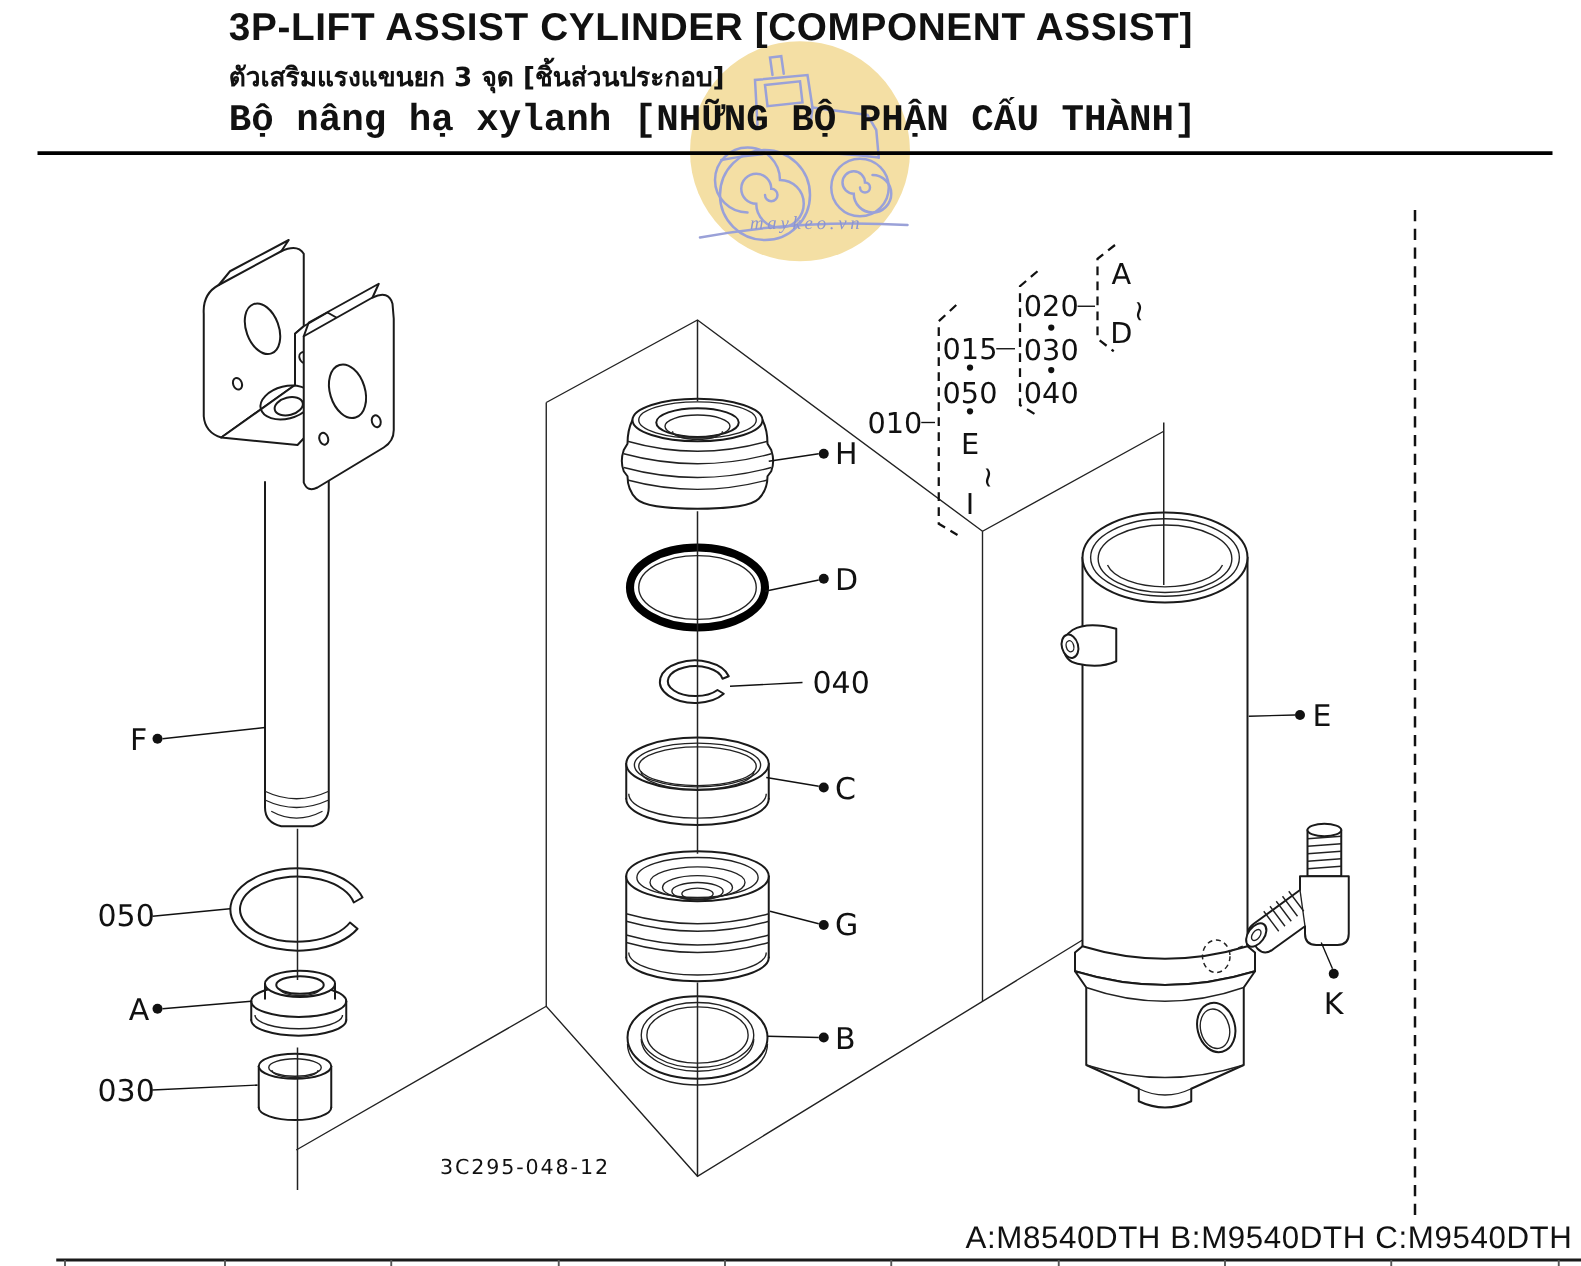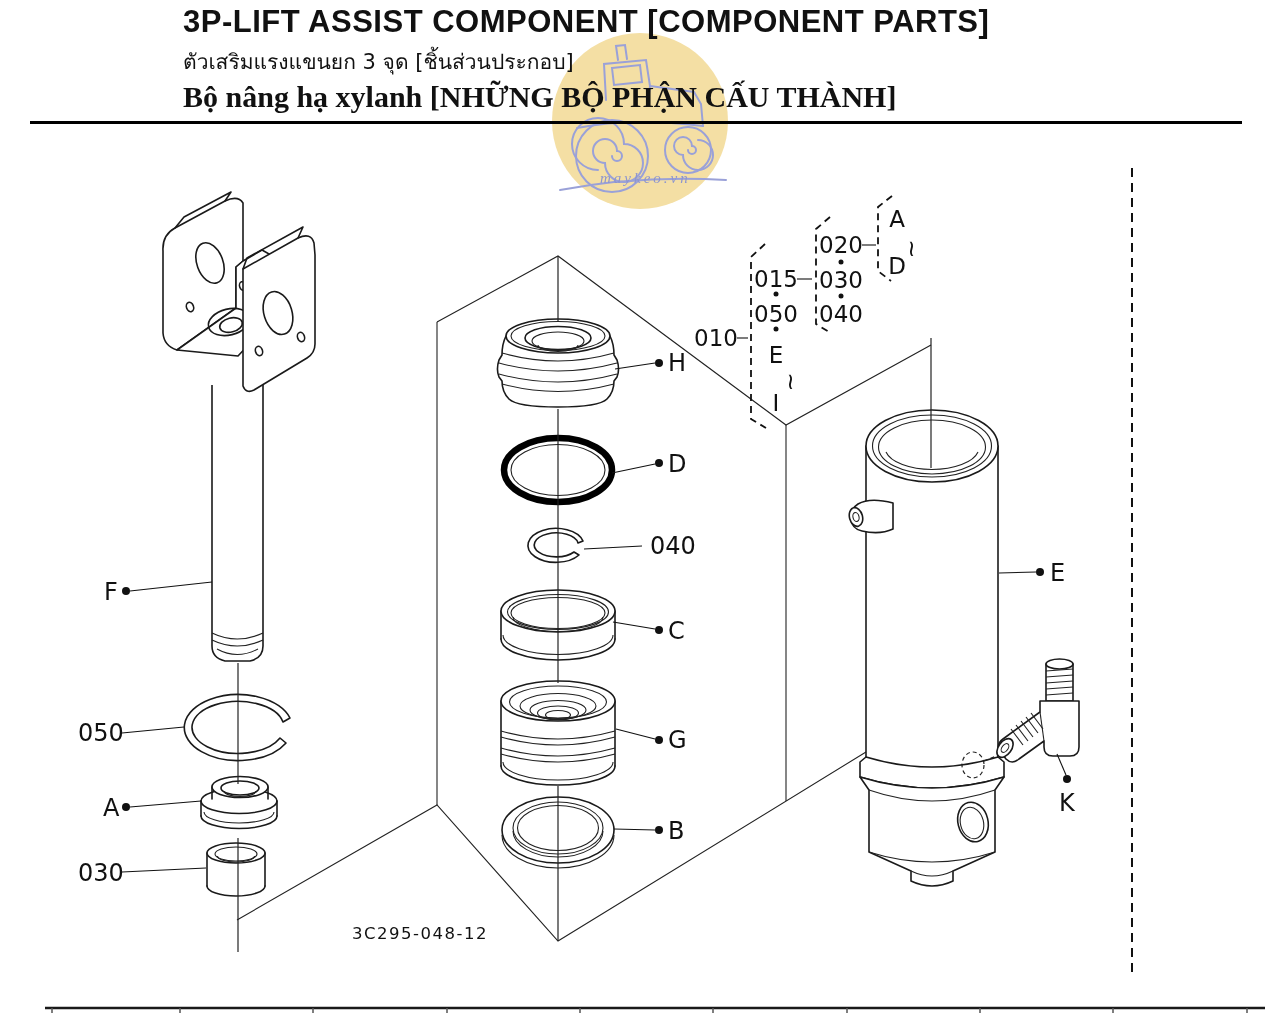--- a/index.html
+++ b/index.html
@@ -2,22 +2,22 @@
 <html><head>
 <meta charset="utf-8">
 <title>J47301 3P-Lift Assist Cylinder</title>
 <style>
   html,body{margin:0;padding:0;background:#ffffff;}
   #page{position:relative;width:1265px;height:1013px;background:#fff;overflow:hidden;
         font-family:"Liberation Sans",sans-serif;color:#111;}
   .abs{position:absolute;}
   #hdr-code{left:26px;top:40px;font-size:43px;font-weight:bold;letter-spacing:-1px;}
   #hdr-en{left:183px;top:4px;font-size:31px;font-weight:bold;letter-spacing:0.5px;}
-  #hdr-th{left:183px;top:45px;font-size:21px;font-weight:normal;font-family:"DejaVu Sans",sans-serif;}
-  #hdr-vi{left:183px;top:80px;font-size:30px;font-weight:bold;font-family:Liberation Serif, serif;}
+  #hdr-th{left:183px;top:45px;font-size:21px;font-weight:bold;font-family:"DejaVu Sans",sans-serif;}
+  #hdr-vi{left:183px;top:80px;font-size:30px;font-weight:bold;font-family:Liberation Mono, monospace;}
   #hdr-rule{left:30px;top:121px;width:1212px;height:3.4px;background:#000;}
   #footer-models{right:7px;top:976px;font-size:25px;letter-spacing:0.5px;}
   svg{display:block;}
   .ln{stroke:#1a1a1a;stroke-width:1.6;fill:none;stroke-linecap:round;stroke-linejoin:round;}
   .fw{stroke:#1a1a1a;stroke-width:1.6;fill:#ffffff;stroke-linejoin:round;}
   .thin{stroke:#222;stroke-width:1.1;fill:none;}
   .axis{stroke:#222;stroke-width:1.2;fill:none;}
   .lead{stroke:#111;stroke-width:1.1;fill:none;}
   .lbl{font-family:"DejaVu Sans",sans-serif;font-size:24px;fill:#111;}
   .tree{font-family:"DejaVu Sans",sans-serif;font-size:23px;fill:#111;}
@@ -42,21 +42,21 @@
       <path d="M606,100 L604,64 L646,60 L650,86 L648,102"></path>
       <path d="M612,68 L640,65 L642,82 L614,85 Z"></path>
       <path d="M618,60 L616,46 L625,45 L627,59"></path>
       <path d="M650,86 L694,92 L701,104 L703,126"></path>
       <path d="M577,128 Q630,117 703,126"></path>
       <path d="M560,190 Q640,175 726,180"></path>
     </g>
     <text class="wm-txt" x="600" y="183">maykeo.vn</text>
   </svg>
 
-  <div class="abs" id="hdr-en">3P-LIFT ASSIST COMPONENT [COMPONENT PARTS]</div>
+  <div class="abs" id="hdr-en">3P-LIFT ASSIST CYLINDER [COMPONENT ASSIST]</div>
   <div class="abs" id="hdr-th">ตัวเสริมแรงแขนยก 3 จุด [ชิ้นส่วนประกอบ]</div>
   <div class="abs" id="hdr-vi">Bộ nâng hạ xylanh [NHỮNG BỘ PHẬN CẤU THÀNH]</div>
   <div class="abs" id="hdr-rule"></div>
 
   <svg class="abs" style="left:0;top:0;z-index:1;" width="1265" height="1013" viewBox="0 0 1265 1013">
 
     <g class="thin">
       <path d="M437,322 L558,256 L786,425 L931,345"></path>
       <path d="M437,322 L437,805"></path>
       <path d="M786,425 L786,801"></path>
@@ -299,13 +299,14 @@
     </g>
 
     <text class="dwg" x="352" y="939">3C295-048-12</text>
 
     <g>
       <path d="M45,1008 L1265,1008" stroke="#1a1a1a" stroke-width="2.4" fill="none"></path>
       <path d="M52,1008 L52,1013 M180,1008 L180,1013 M313,1008 L313,1013 M447,1008 L447,1013 M580,1008 L580,1013 M713,1008 L713,1013 M847,1008 L847,1013 M980,1008 L980,1013 M1113,1008 L1113,1013 M1247,1008 L1247,1013" stroke="#555" stroke-width="1.5" fill="none"></path>
     </g>
   </svg>
 
+  <div class="abs" id="footer-models">A:M8540DTH B:M9540DTH C:M9540DTH</div>
 </div>
 
 </body></html>

